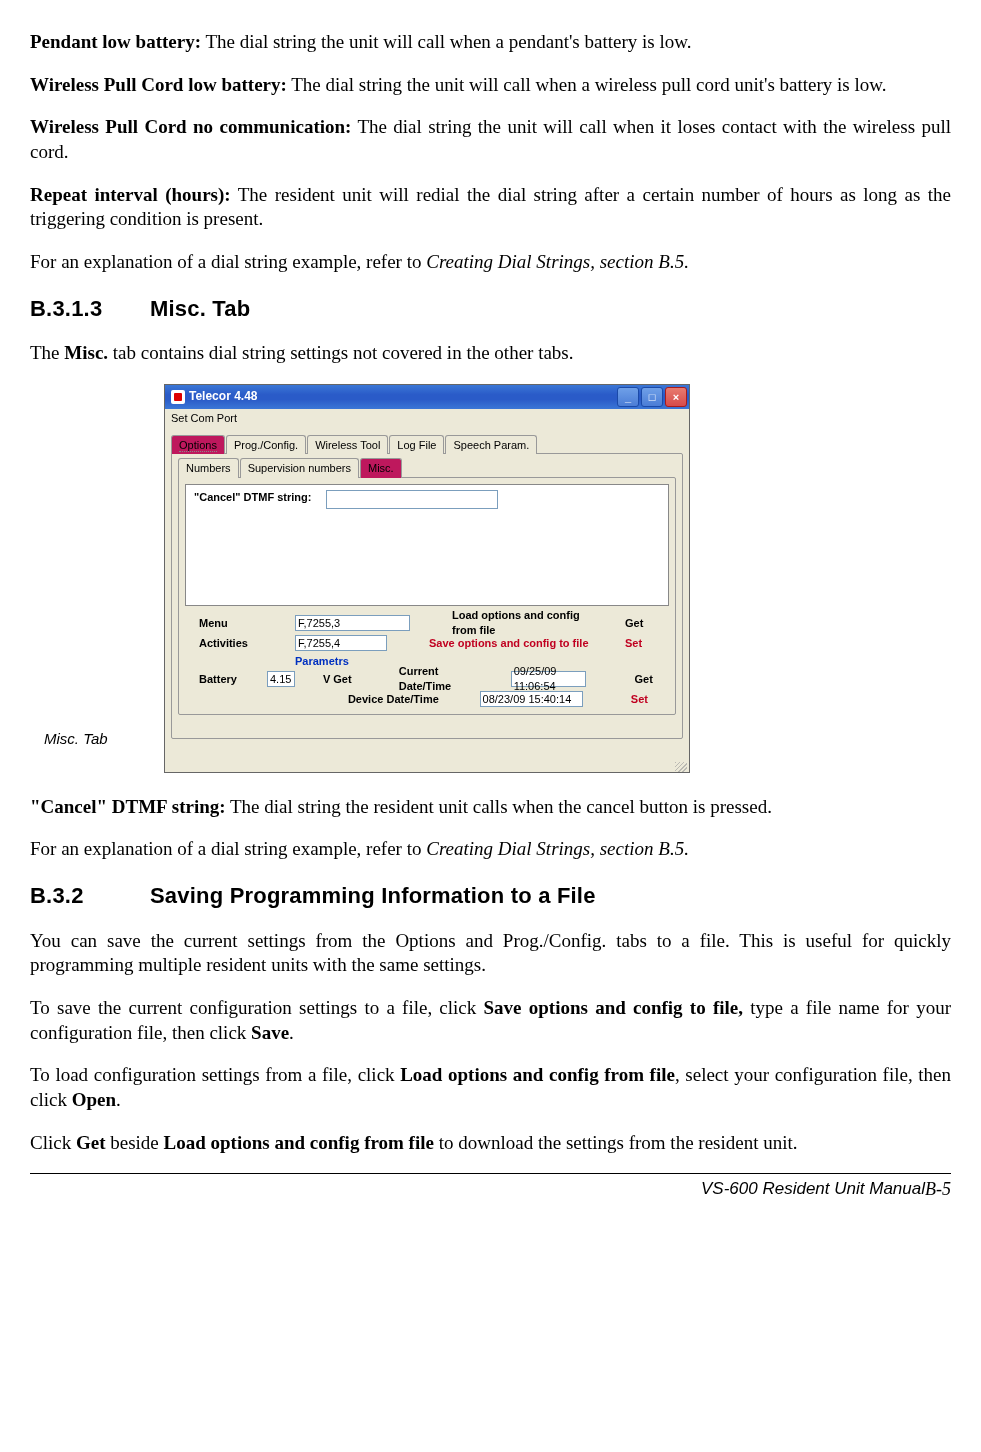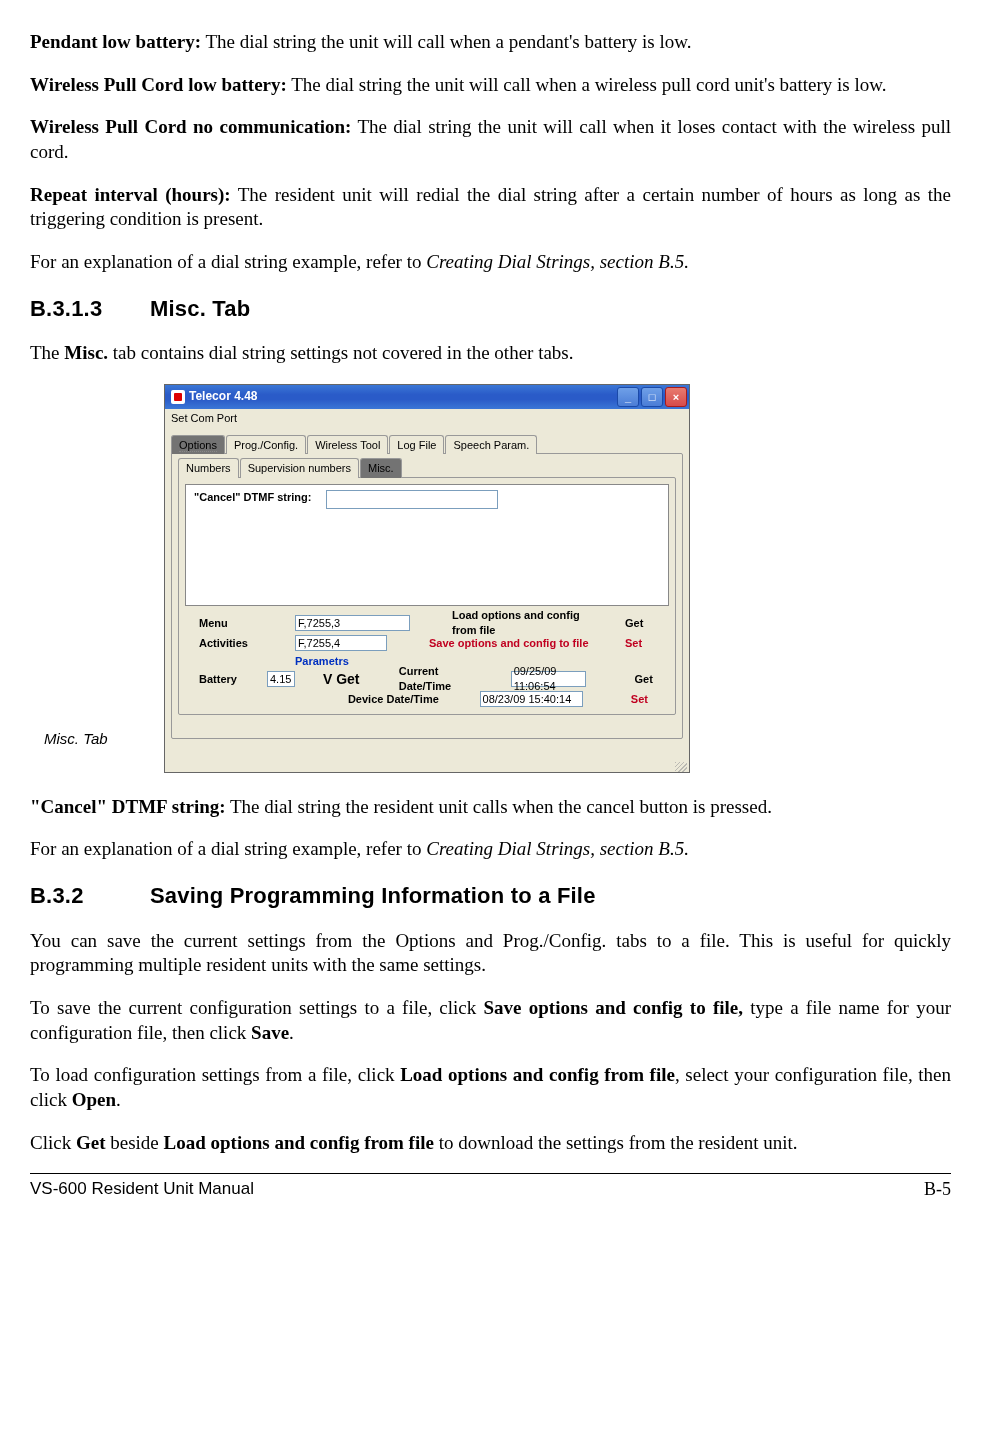--- a/index.html
+++ b/index.html
@@ -25,41 +25,41 @@
   .titlebar .ticon { width: 14px; height: 14px; background: #fff; border-radius: 2px; display: inline-block; margin-right: 4px; position: relative; }
   .titlebar .ticon::after { content: ""; position: absolute; inset: 3px; background: #d00; border-radius: 1px; }
   .titlebar .ttext { color: #fff; font-weight: bold; font-size: 12px; flex: 1; }
   .winbtns { display: flex; gap: 2px; }
   .winbtn { width: 20px; height: 18px; background: linear-gradient(#6fa0e8,#4b7dd6); border: 1px solid #1b4aa8; border-radius: 3px; display: flex; align-items: center; justify-content: center; color: #fff; font-weight: bold; font-size: 11px; }
   .winbtn.close { background: linear-gradient(#e87b6f,#d64b4b); border-color: #a81b1b; }
   .menubar { height: 18px; padding: 2px 6px; background: #ece9d8; font-size: 11px; }
   .client { padding: 4px 6px 6px 6px; }
   .tabstrip { display: flex; align-items: flex-end; gap: 0px; margin-bottom: -1px; position: relative; z-index: 2; }
   .tab { border: 1px solid #999; border-bottom: none; background: #ece9d8; padding: 2px 7px; font-size: 11px; border-radius: 3px 3px 0 0; margin-right: 1px; }
-  .tab.active { background: #737373; position: relative; }
+  .tab.active { background: #be185d; position: relative; }
   .tab.active::after { content: ""; position: absolute; left: 0; right: 0; bottom: -1px; height: 1px; background: #ece9d8; }
   .tab span.dotted { border-bottom: 1px dotted #888; padding-bottom: 0px; }
   .panel { border: 1px solid #999; background: #ece9d8; padding: 6px 6px 6px 6px; border-radius: 0 2px 2px 2px; margin-bottom: 17px; }
   .inner-input-area { background: #fff; border: 1px solid #888; height: 122px; box-sizing: border-box; padding: 5px 8px; position: relative; }
   .inner-label { font-weight: bold; font-size: 11px; display: inline-block; }
   .dtmf-input { position: absolute; left: 140px; top: 5px; width: 170px; height: 17px; border: 1px solid #7b9ebd; background: #fff; }
   .bottom-rows { display: flex; flex-direction: column; gap: 2px; padding-top: 2px; }
   .brow { display: flex; align-items: center; height: 18px; gap: 24px; }
   .lab { font-weight: bold; font-size: 11px; width: 72px; padding-left: 14px; }
   .lab2 { font-weight: bold; font-size: 11px; width: 56px; padding-left: 14px; }
   .tfield { height: 16px; border: 1px solid #7b9ebd; background: #fff; font-size: 11px; padding: 0 2px; box-sizing: border-box; display: inline-flex; align-items: center; }
   .linklab { font-weight: bold; font-size: 11px; }
   .linklab.red { color: #c00020; }
   .col2 { flex: 1; display: flex; justify-content: flex-start; padding-left: 18px; }
   .col3 { width: 44px; text-align: left; font-weight: bold; font-size: 11px; }
   .col3.red { color: #c00020; }
   .paramslab { color: #0030c0; font-weight: bold; font-size: 11px; padding-left: 110px; height: 14px; }
   .resize { height: 10px; display: flex; justify-content: flex-end; padding-right: 2px; }
   .grip { width: 12px; height: 10px; background: repeating-linear-gradient(135deg,#999 0,#999 1px,transparent 1px,transparent 3px); opacity: .6; }
-  .footer { border-top: 1px solid #000; margin-top: 16px; padding-top: 4px; display: flex; justify-content: space-between; font-size: 18px; }
+  .footer { border-top: 1px solid #000; margin-top: 16px; padding-top: 4px; display: flex; justify-content: flex-end; font-size: 18px; font-style: italic; }
   .footer .left { font-family: Arial, Helvetica, sans-serif; font-size: 17px; }
 </style>
 </head>
 <body>
 
 <p><span class="bold">Pendant low battery:</span><span> The dial string the unit will call when a pendant's battery is low.</span></p>
 
 <p><span class="bold">Wireless Pull Cord low battery:</span><span> The dial string the unit will call when a wireless pull cord unit's battery is low.</span></p>
 
 <p><span class="bold">Wireless Pull Cord no communication:</span><span> The dial string the unit will call when it loses contact with the wireless pull cord.</span></p>
@@ -119,21 +119,21 @@
               <div class="tfield" style="width:92px;">F,7255,4</div>
               <div class="col2">
                   <span class="linklab red">Save options and config to file</span>
                 </div>
               <div class="col3 red">Set</div>
             </div>
             <div class="paramslab">Parametrs</div>
             <div class="brow">
               <div class="lab2">Battery</div>
               <div class="tfield" style="width:34px;">4.15</div>
-              <div style="font-weight:bold;font-size:14px;padding-left:4px;width:66px;">V   Get</div>
+              <div style="font-weight:bold;font-size:11px;padding-left:4px;width:66px;">V   Get</div>
               <div style="font-weight:bold;font-size:11px;width:112px;">Current Date/Time</div>
               <div class="tfield" style="width:95px;">09/25/09   11:06:54</div>
               <div style="flex:1;"></div>
               <div class="col3">Get</div>
             </div>
             <div class="brow">
               <div style="width:160px;"></div>
               <div style="font-weight:bold;font-size:11px;width:124px;">Device Date/Time</div>
               <div class="tfield" style="width:118px;">08/23/09   15:40:14</div>
               <div style="flex:1;"></div>

